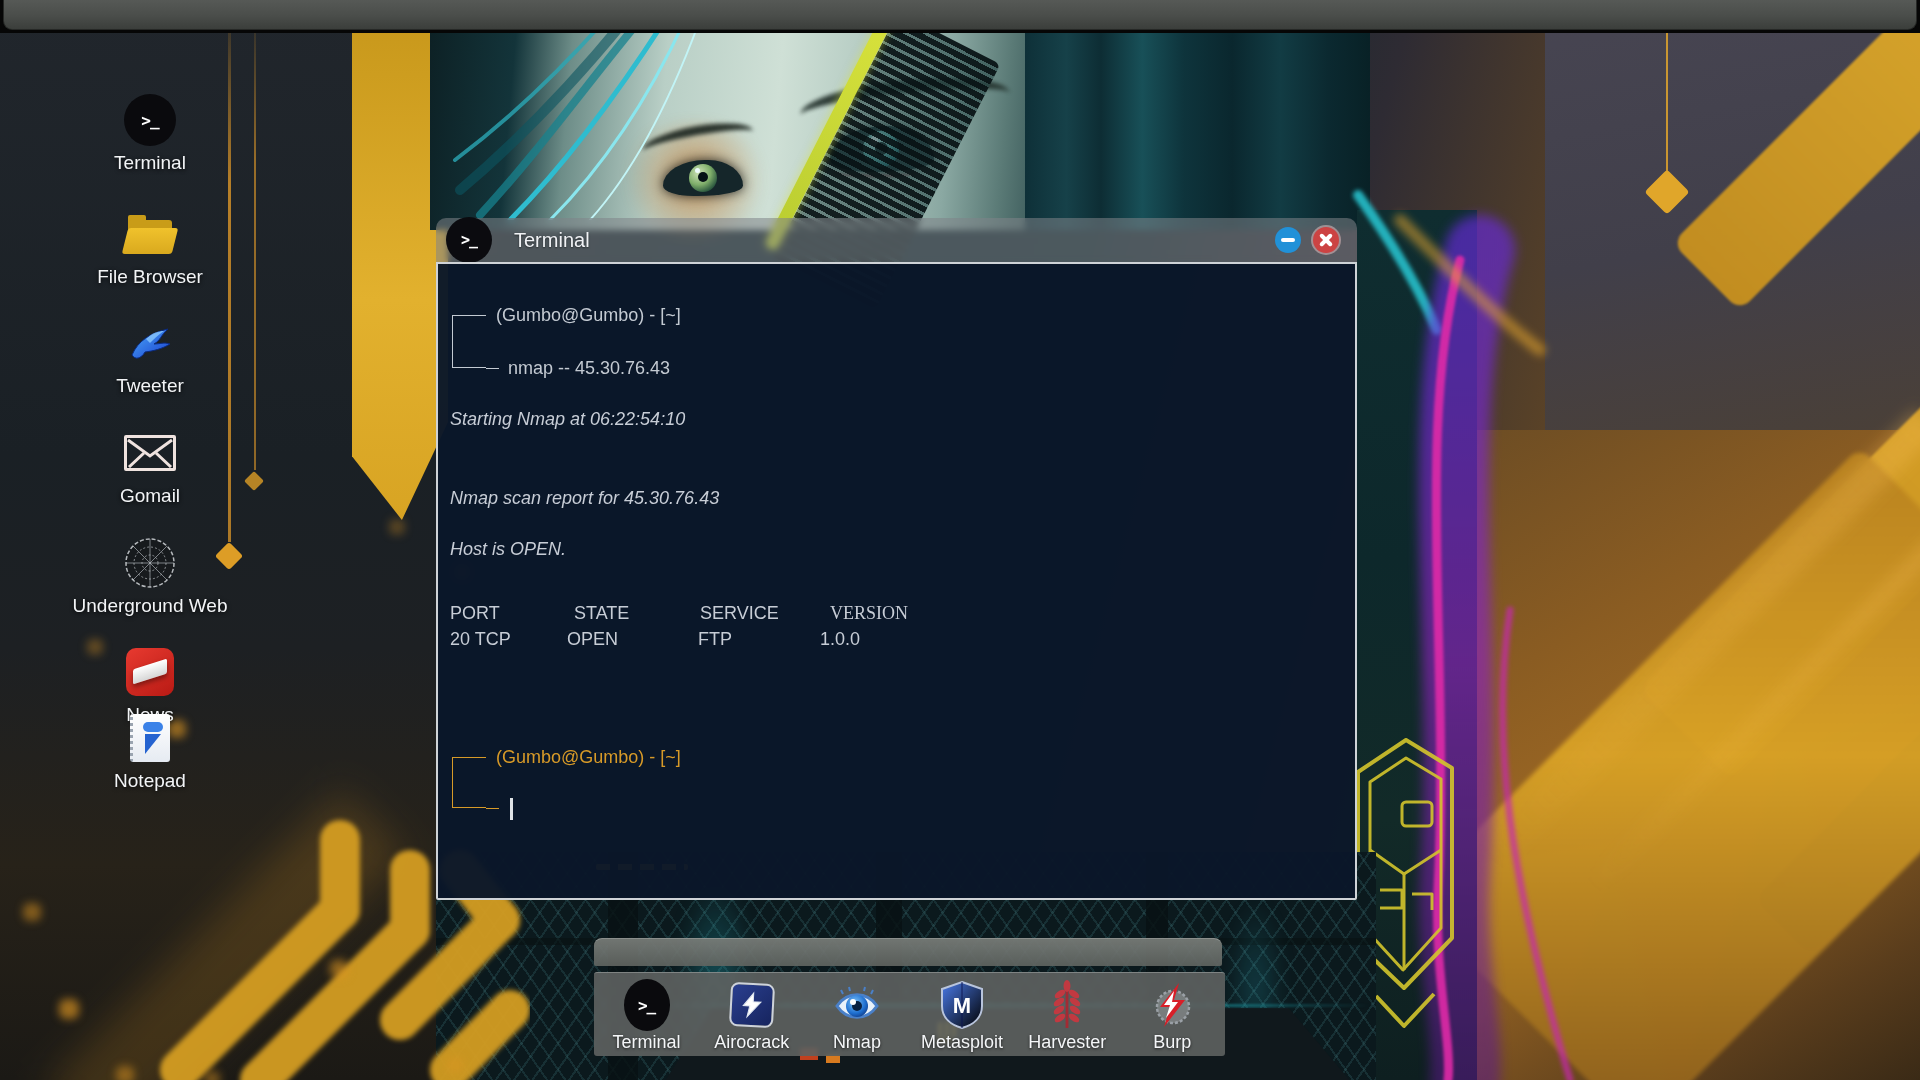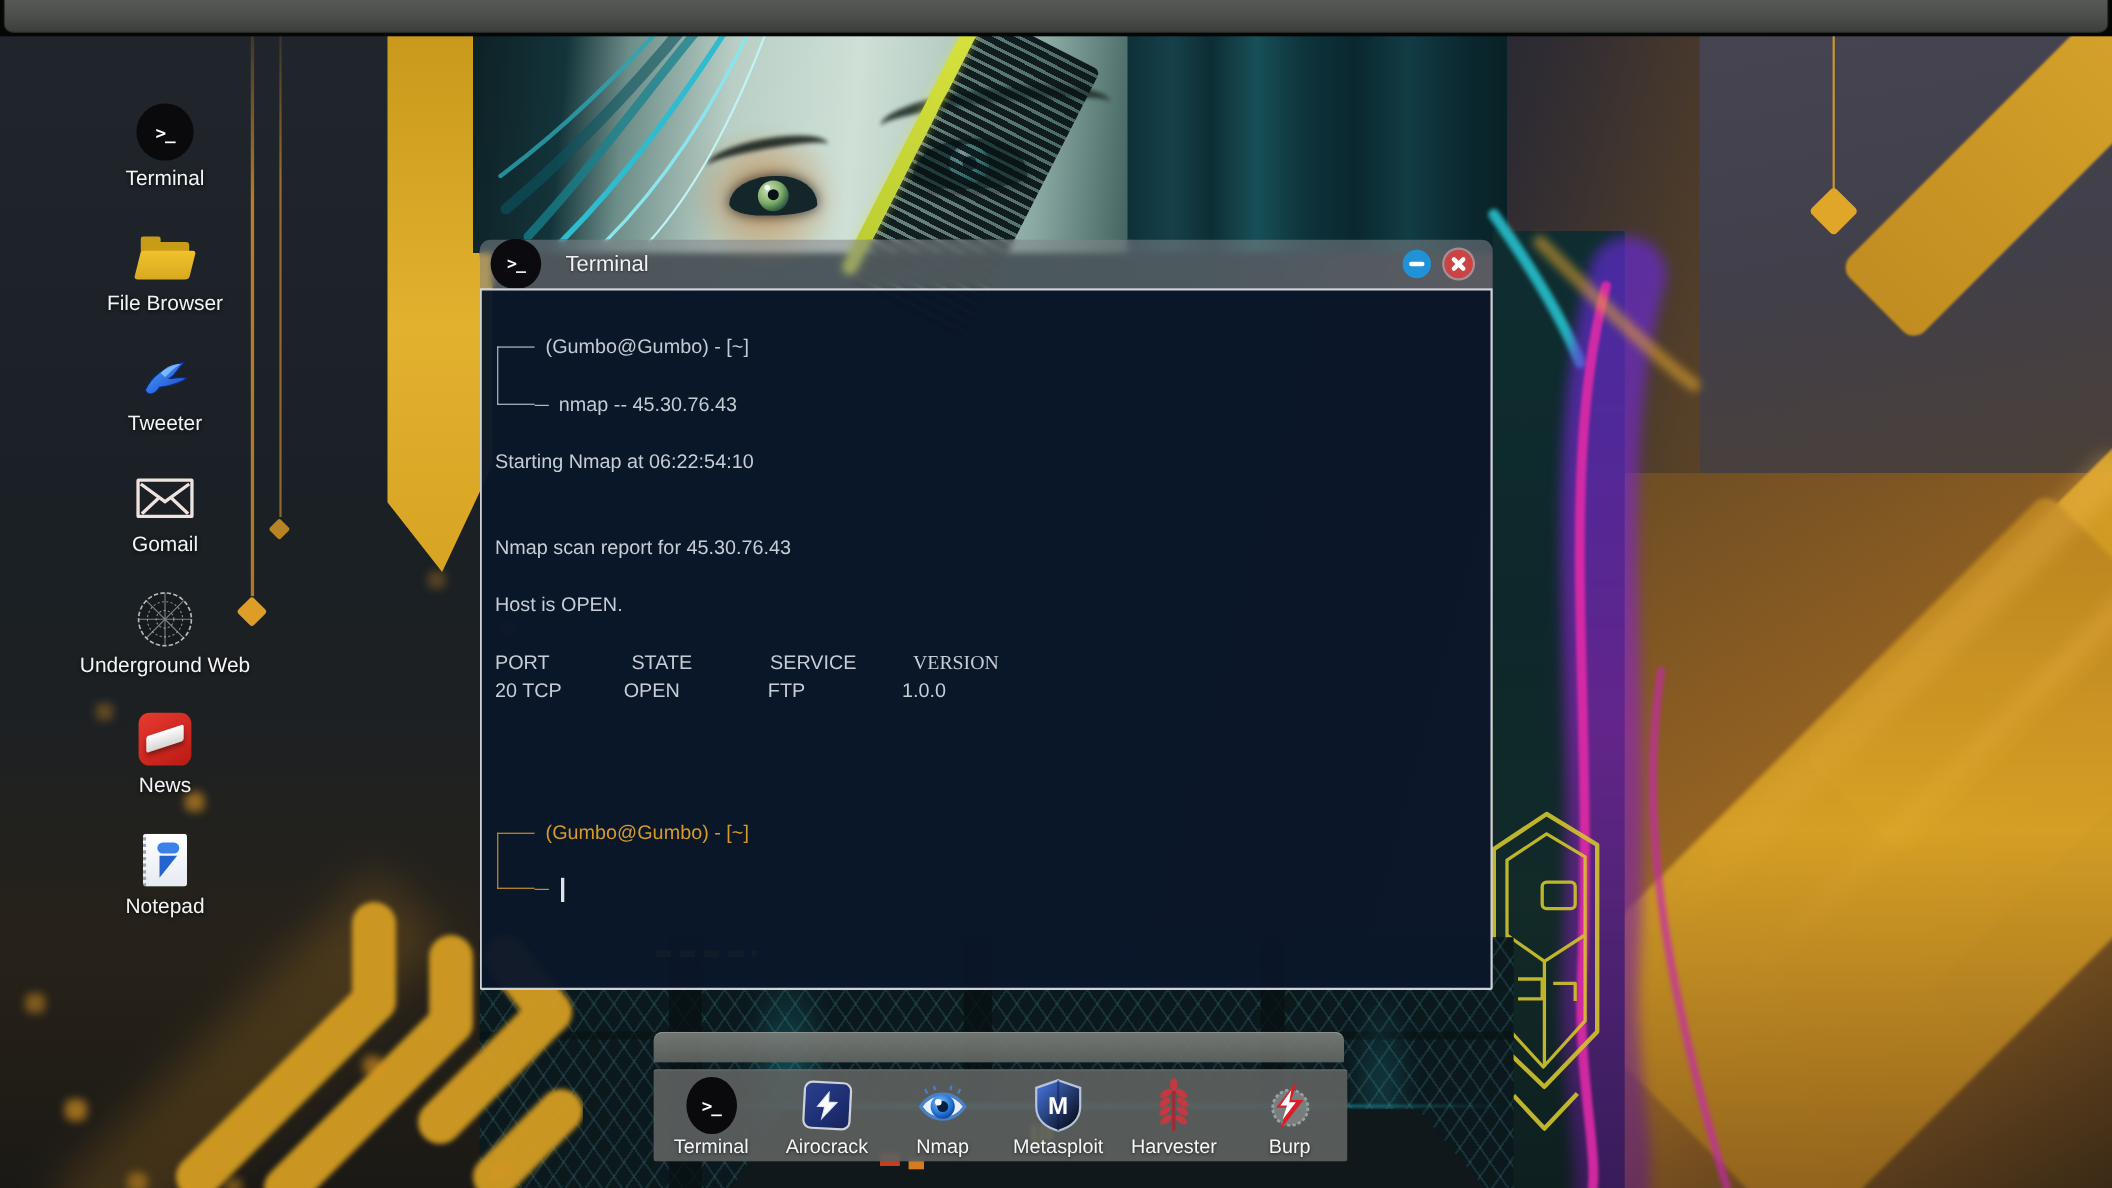--- a/index.html
+++ b/index.html
@@ -147,35 +147,35 @@
   .btn { width:26px; height:26px; border-radius:50%; position:relative; cursor:pointer; }
   .btn-min { background:#2191d8; }
   .btn-min::after { content:""; position:absolute; left:6px; top:11px; width:14px; height:4px; border-radius:2px; background:#fff; }
   .btn-close { background:#cc4343; box-shadow:0 0 0 2px rgba(255,210,210,.45); }
   .btn-close::before,.btn-close::after { content:""; position:absolute; left:5px; top:11px; width:16px; height:4px;
     border-radius:2px; background:#fff; }
   .btn-close::before { transform:rotate(45deg); } .btn-close::after { transform:rotate(-45deg); }
 
   .term-body { left:0; top:44px; width:921px; height:638px; background:rgba(10,23,41,.97);
     border:2px solid #cfd3d7; border-radius:0 0 2px 2px; color:#c7cdd6; font-size:18px; line-height:26px; }
-  .tline { position:absolute; left:12px; white-space:pre; }
+  .tline { position:absolute; left:12px; white-space:pre;font-style:italic; }
   .prompt { position:absolute; left:12px; width:700px; height:120px; }
   .prompt .pl1 { position:absolute; left:46px; top:0; line-height:26px; }
   .prompt .pl3 { position:absolute; left:58px; top:0; line-height:26px;text-align:right; }
   .bracket { position:absolute; left:2px; width:34px; border:0 solid currentColor;
     border-left-width:1.5px; border-top-width:1.5px; border-bottom-width:1.5px; }
   .bracket::after { content:""; position:absolute; left:100%; bottom:-1.5px; width:13px; border-bottom:1.5px solid currentColor; }
   .prompt1 { top:38px; color:#c3cad2; }
   .prompt1 .bracket { top:13px; height:53px; }
   .prompt1 .pl3 { top:53px; }
   .prompt2 { top:480px; color:#d79a28; }
   .prompt2 .bracket { top:13px; height:51px; }
   .prompt2 .pl3 { top:51px; }
   .cursor { display:inline-block; width:3px; height:22px; background:#dfe3e6; vertical-align:middle; margin-left:2px; }
-  .scan-table { position:absolute; left:12px; top:325px; width:600px; height:52px; }
+  .scan-table { position:absolute; left:12px; top:336px; width:600px; height:52px; }
   .scan-table span { position:absolute; line-height:26px; }
   .c0 { left:0; } .c1 { left:124px; } .c2 { left:250px; } .c3 { left:380px;font-family:Liberation Serif, serif; }
   .v0 { left:0; top:26px; } .v1 { left:117px; top:26px; } .v2 { left:248px; top:26px; } .v3 { left:370px; top:26px; }
 
   
   .minibar { left:594px; top:938px; width:628px; height:28px; z-index:15;
     background:linear-gradient(180deg,rgba(122,126,122,.92),rgba(96,100,96,.92));
     border-radius:8px 8px 2px 2px; border-top:1px solid rgba(255,255,255,.3); }
   .dock { left:594px; top:972px; width:631px; height:84px; z-index:25; background:rgba(94,98,96,.9);
     border-radius:3px; border-top:1px solid rgba(255,255,255,.25); display:flex; align-items:flex-start;
@@ -365,21 +365,21 @@
   <div class="desk-label">Underground Web</div>
 </div>
 <div class="abs desk-item" style="top:646px">
   <div class="ico-wrap">
     <div class="news-sq">
         <div class="news-stripe"></div>
       </div>
   </div>
   <div class="desk-label">News</div>
 </div>
-<div class="abs desk-item" style="top:756px">
+<div class="abs desk-item" style="top:712px">
   <div class="ico-wrap">
     <div class="notepad-body">
       <svg width="34" height="40" viewBox="0 0 34 40" style="position:absolute;left:2px;top:4px">
         <rect x="8" y="4" width="20" height="10" rx="5" fill="#3b82e8"></rect>
         <polygon points="10,16 26,16 10,36" fill="#2563d0"></polygon>
       </svg>
     </div>
   </div>
   <div class="desk-label">Notepad</div>
 </div>

